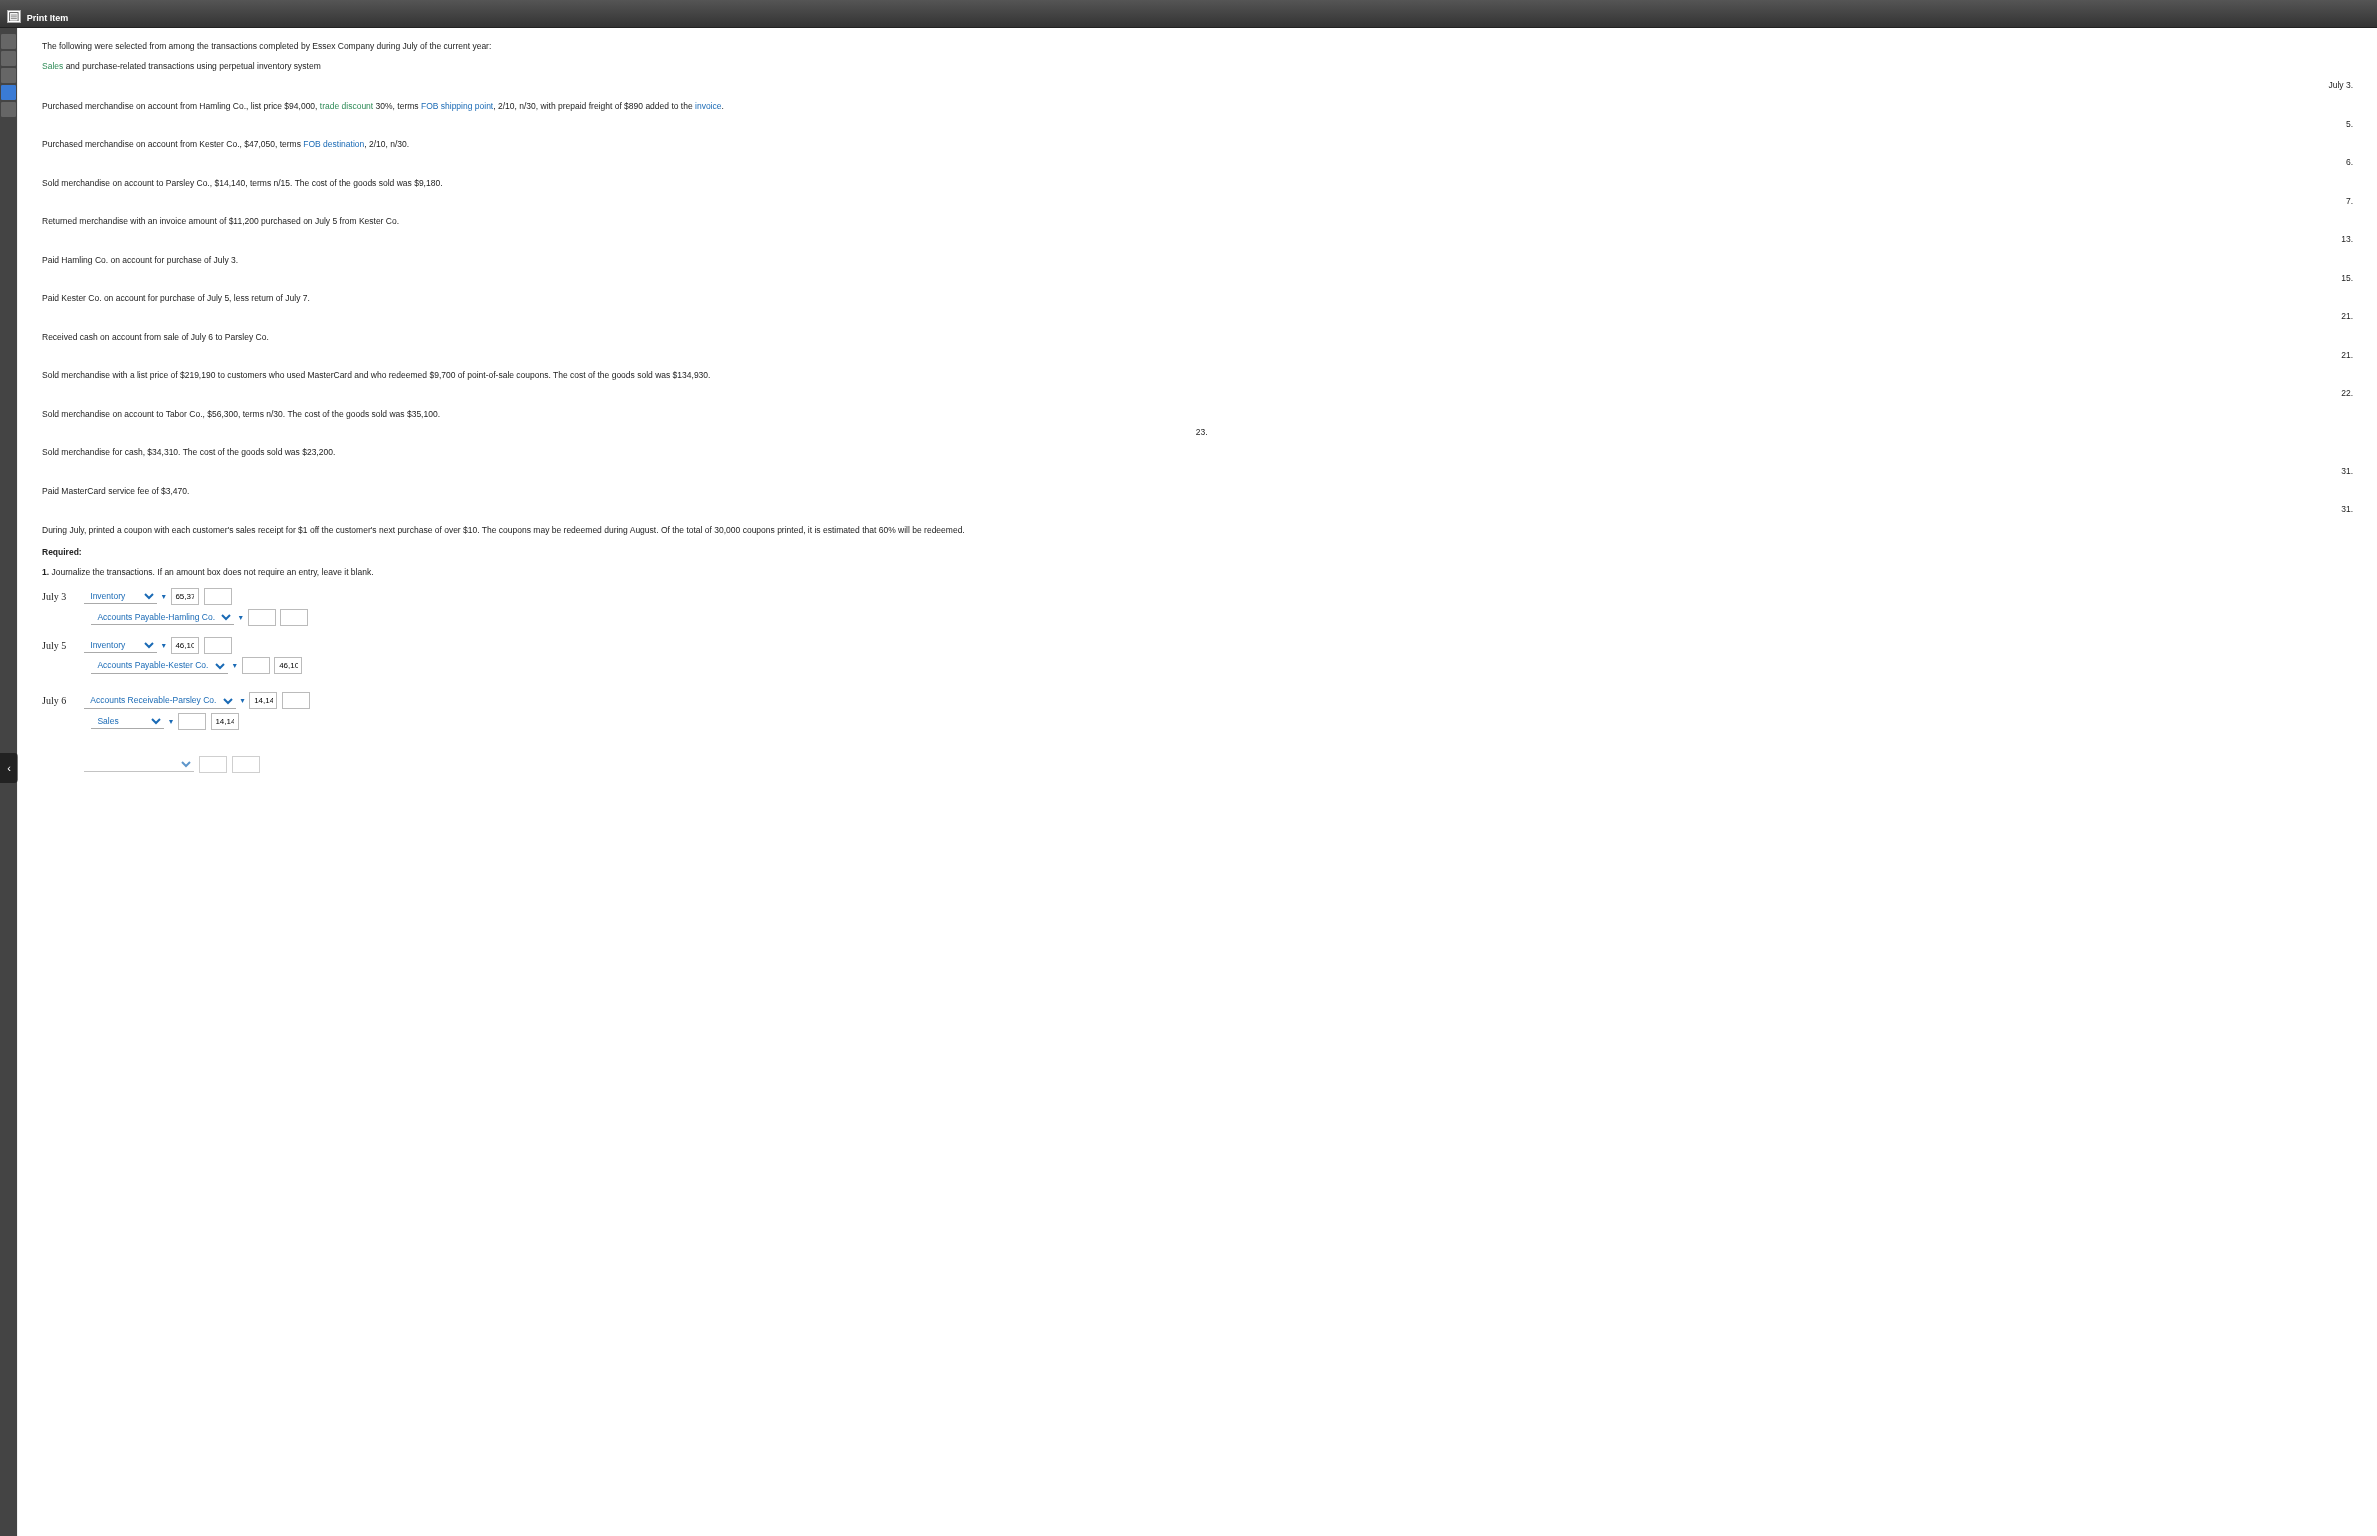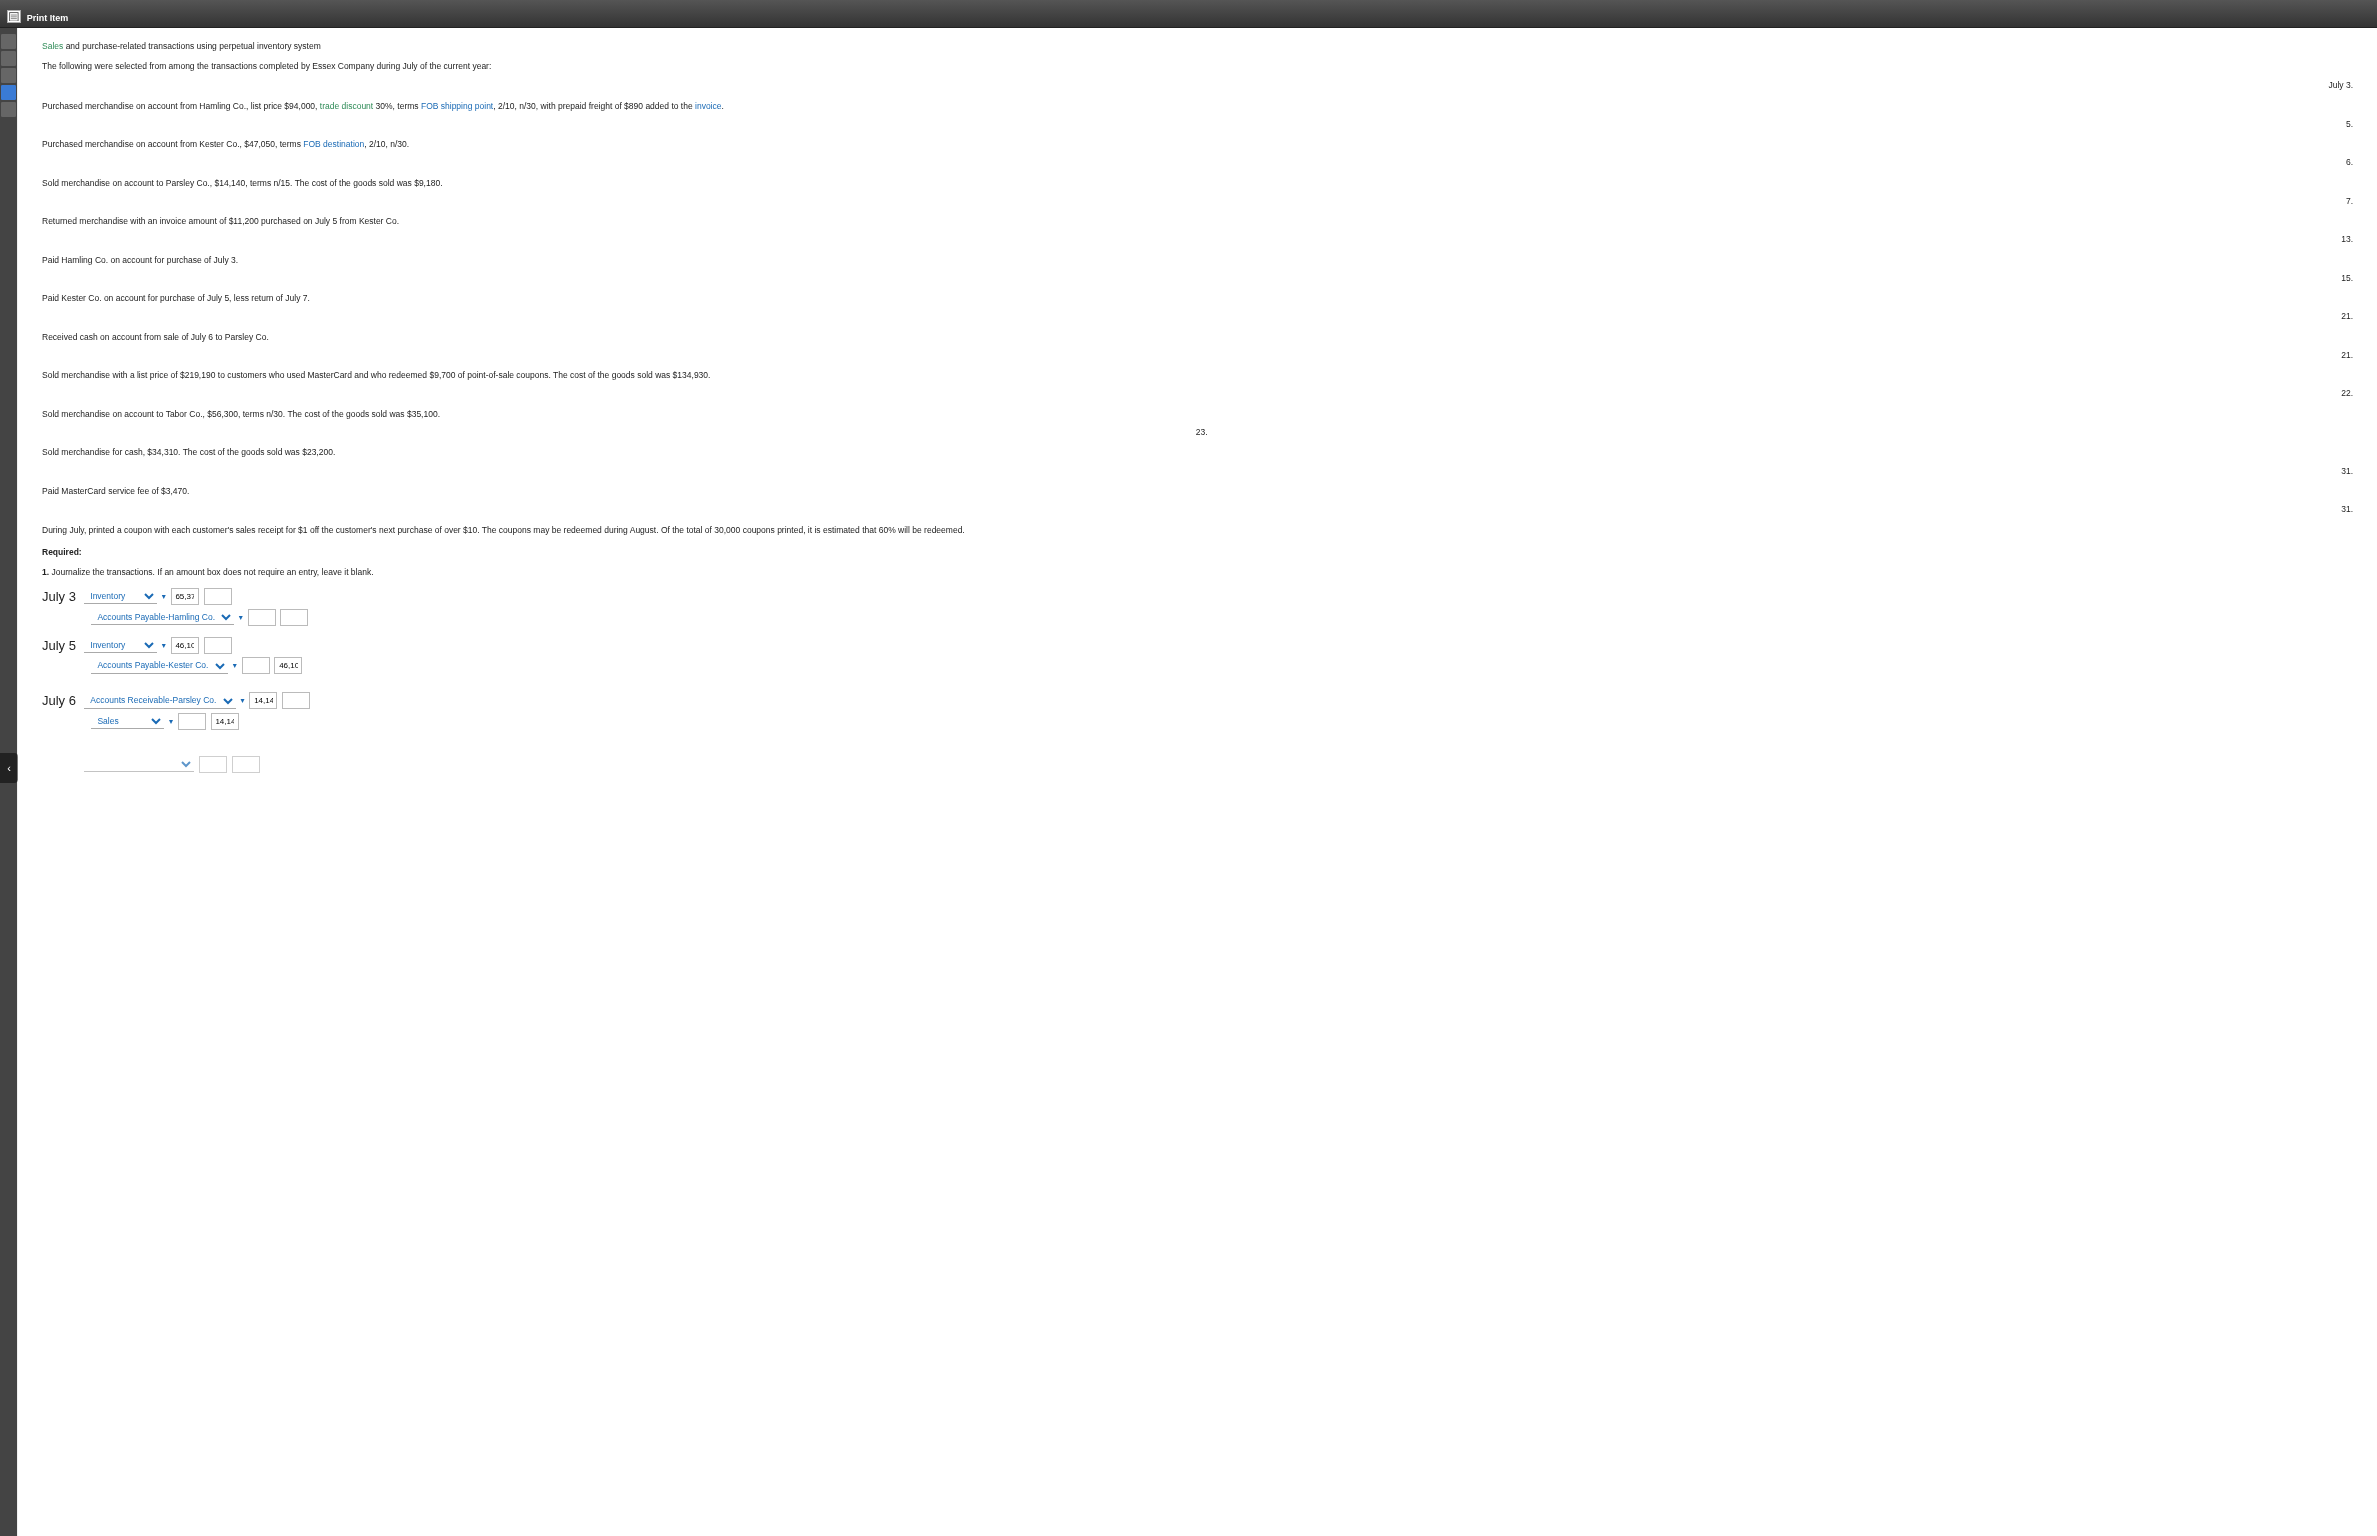--- a/index.html
+++ b/index.html
@@ -87,22 +87,23 @@
     .journal-table { margin-top: 8.5px; }
     .journal-row {
       display: flex;
       align-items: center;
       margin-bottom: 3.7px;
       gap: 4.9px;
     }
     .journal-row .date-label {
       width: 37px;
       font-weight: normal;
-      font-size: 13px;
+      font-size: 10px;
       color: #222;
+      font-family: Liberation Serif, serif;
     }
     .account-select {
       border: none;
       border-bottom: 0.6px solid #aaa;
       background: transparent;
       color: #1a6ab5;
       font-size: 8.5px;
       cursor: pointer;
       min-width: 73px;
       padding: 1.2px 2.4px;
@@ -153,25 +154,25 @@
   <div class="sidebar-item"></div>
   <div class="sidebar-item"></div>
   <div class="sidebar-item active"></div>
   <div class="sidebar-item"></div>
 </div>
 
 <div class="back-btn">‹</div>
 
 <div class="main-content">
 
+  <p>The following were selected from among the transactions completed by Essex Company during July of the current year:</p>
+
   <p>
     <a class="link-green">Sales</a><span> and purchase-related transactions using perpetual inventory system</span>
   </p>
-
-  <p>The following were selected from among the transactions completed by Essex Company during July of the current year:</p>
 
   <div class="transactions-list">
 
     <div class="transaction-item">
       <span class="trans-num">July 3.</span>
       <span class="trans-text">
         Purchased merchandise on account from Hamling Co., list price $94,000, <a class="link-green">trade discount</a> 30%, terms <a class="link-blue">FOB shipping point</a>, 2/10, n/30, with prepaid freight of $890 added to the <a class="link-blue">invoice</a>.
       </span>
     </div>
 

